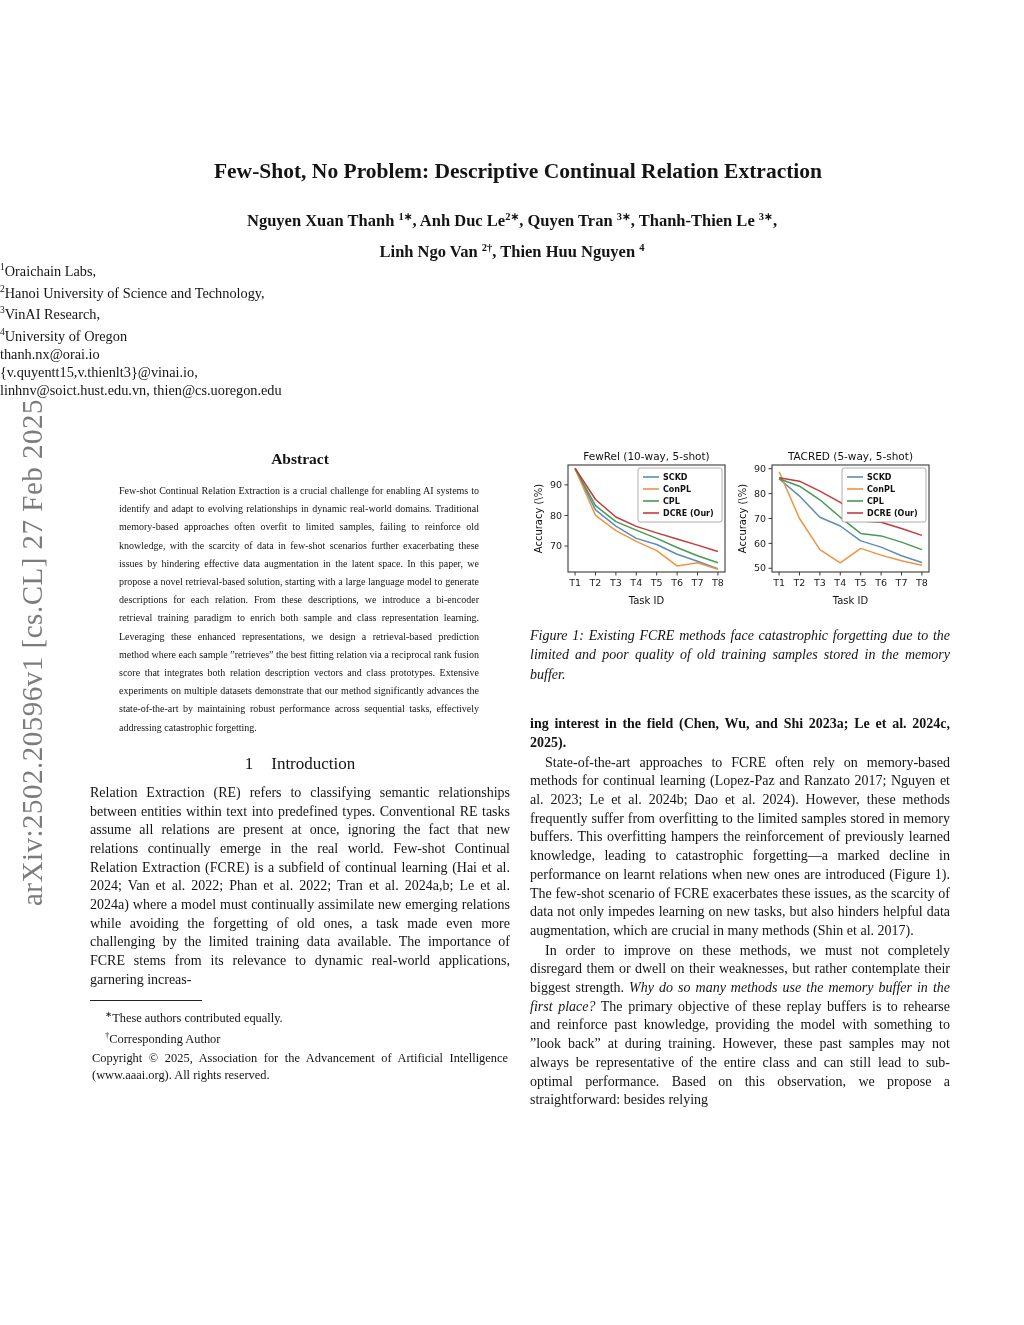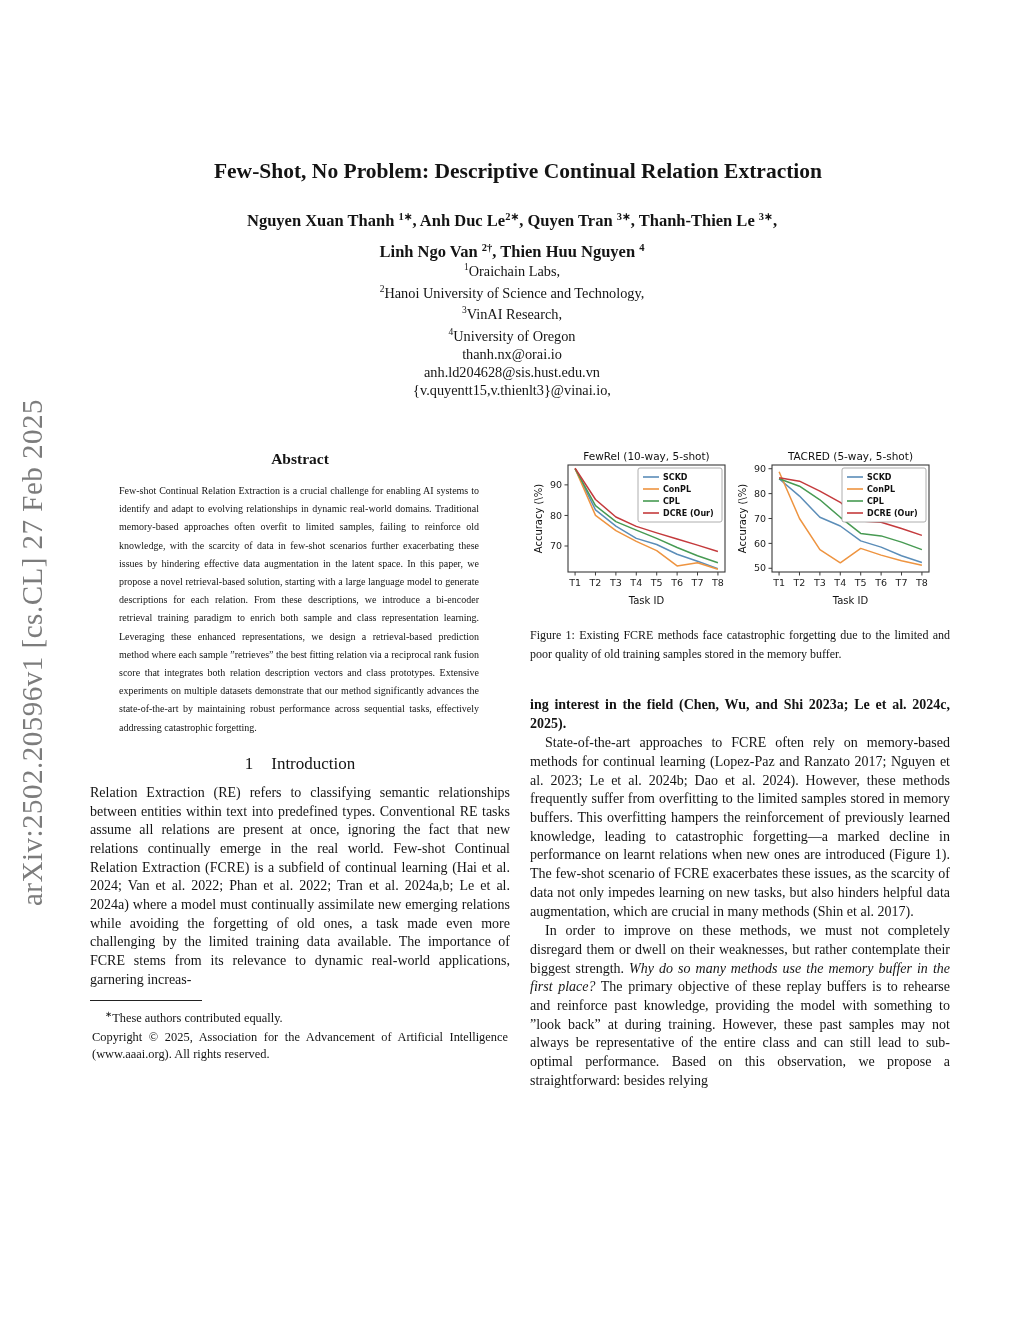--- a/index.html
+++ b/index.html
@@ -18,21 +18,21 @@
     position:absolute; top:159px; left:6px; width:100%; margin:0;
     text-align:center; font-size:21.5px; font-weight:bold;
   }
   .authors-block {
     position:absolute; top:202px; left:0; width:100%;
     text-align:center; font-size:16.5px; font-weight:bold; line-height:27px;
   }
   .authors-block sup { font-size:10.5px; font-weight:bold; }
   .affil-block {
     position:absolute; top:259px; left:0; width:100%;
-    text-align:center; font-size:14.3px; line-height:17.9px;
+    font-size:14.3px; line-height:17.9px;
   }
   .affil-block sup { font-size:9.5px; }
   .col { position:absolute; top:450px; width:420px; }
   .col-left  { left:90px; }
   .col-right { left:530px; }
   .abstract-heading { text-align:center; font-size:15.5px; font-weight:bold; margin:0 0 14px 0; }
   .abstract-text {
     margin:12px; padding:0 19px 0 17px; font-size:10px; line-height:18.2px;
     text-align:justify;
   }
@@ -41,21 +41,21 @@
   .body-text { margin:0; font-size:14px; line-height:18.7px; text-align:justify; }
   .para-indent { text-indent:15px; }
   .para-gap { margin-top:1px; }
   .footnote-rule { width:112px; border:none; border-top:1.3px solid #222; margin:10px 0 5px 0; }
   .footnote-block { font-size:12.4px; line-height:16.9px; }
   .footnote-line { margin:0; text-indent:15px;font-family:Liberation Serif, serif; }
   .footnote-line sup { font-size:8.5px; }
   .copyright-line { margin:2px; text-align:justify; }
   .figure-row { display:flex; gap:6px; margin-left:2px; }
   .figure-row svg { display:block; }
-  .caption { margin:18px 0 4px 0; font-size:12px; line-height:19.4px; text-align:justify; }
+  .caption { margin:18px 0 4px 0; font-size:14px; line-height:19.4px; text-align:justify;font-style:italic; }
   .caption-gap { margin-top:31px;font-weight:bold; }
   .chart-font { font-family:"DejaVu Sans", sans-serif; }
 </style>
 </head>
 <body>
 
 <div class="page">
 
   <div class="watermark">arXiv:2502.20596v1  [cs.CL]  27 Feb 2025</div>
 
@@ -65,32 +65,33 @@
     <div><span><span>Nguyen Xuan Thanh </span><sup>1∗</sup><span>, </span></span><span><span>Anh Duc Le</span><sup>2∗</sup><span>, </span></span><span><span>Quyen Tran </span><sup>3∗</sup><span>, </span></span><span><span>Thanh-Thien Le </span><sup>3∗</sup><span>,</span></span></div>
     <div><span><span>Linh Ngo Van </span><sup>2†</sup><span>, </span></span><span><span>Thien Huu Nguyen </span><sup>4</sup><span></span></span></div>
   </div>
 
   <div class="affil-block">
     <div><sup>1</sup><span>Oraichain Labs,</span></div>
     <div><sup>2</sup><span>Hanoi University of Science and Technology,</span></div>
     <div><sup>3</sup><span>VinAI Research,</span></div>
     <div><sup>4</sup><span>University of Oregon</span></div>
     <div>thanh.nx@orai.io</div>
-    <div>anh.ld204628@sis.hust.edu.vn</div>
     <div>{v.quyentt15,v.thienlt3}@vinai.io,</div>
+    <div>linhnv@soict.hust.edu.vn, thien@cs.uoregon.edu</div>
   </div>
 
   <div class="col col-left">
     <div class="abstract-heading">Abstract</div>
     <p class="abstract-text">Few-shot Continual Relation Extraction is a crucial challenge for enabling AI systems to identify and adapt to evolving relationships in dynamic real-world domains. Traditional memory-based approaches often overfit to limited samples, failing to reinforce old knowledge, with the scarcity of data in few-shot scenarios further exacerbating these issues by hindering effective data augmentation in the latent space. In this paper, we propose a novel retrieval-based solution, starting with a large language model to generate descriptions for each relation. From these descriptions, we introduce a bi-encoder retrieval training paradigm to enrich both sample and class representation learning. Leveraging these enhanced representations, we design a retrieval-based prediction method where each sample ”retrieves” the best fitting relation via a reciprocal rank fusion score that integrates both relation description vectors and class prototypes. Extensive experiments on multiple datasets demonstrate that our method significantly advances the state-of-the-art by maintaining robust performance across sequential tasks, effectively addressing catastrophic forgetting.</p>
     <div class="section-heading"><span class="secnum">1</span><span>Introduction</span></div>
     <p class="body-text">Relation Extraction (RE) refers to classifying semantic relationships between entities within text into predefined types. Conventional RE tasks assume all relations are present at once, ignoring the fact that new relations continually emerge in the real world. Few-shot Continual Relation Extraction (FCRE) is a subfield of continual learning (Hai et al. 2024; Van et al. 2022; Phan et al. 2022; Tran et al. 2024a,b; Le et al. 2024a) where a model must continually assimilate new emerging relations while avoiding the forgetting of old ones, a task made even more challenging by the limited training data available. The importance of FCRE stems from its relevance to dynamic real-world applications, garnering increas-</p>
     <hr class="footnote-rule">
     <div class="footnote-block">
       <p class="footnote-line"><sup>∗</sup><span>These authors contributed equally.</span></p>
+      <p class="footnote-line"><sup>†</sup><span>Corresponding Author</span></p>
       <p class="copyright-line">Copyright © 2025, Association for the Advancement of Artificial Intelligence (www.aaai.org). All rights reserved.</p>
     </div>
   </div>
 
   <div class="col col-right">
     <div class="figure-row">
       <svg class="chart-font" width="198" height="158" viewBox="0 0 198 158">
           <rect x="36" y="15" width="157" height="107" fill="#ffffff" stroke="#3a3a3a" stroke-width="1.1"></rect>
           <line x1="32.5" y1="96.0142857142857" x2="36" y2="96.0142857142857" stroke="#3a3a3a" stroke-width="1"></line>
           <text x="30" y="99.21428571428571" text-anchor="end" font-size="9.5" fill="#222">70</text>

